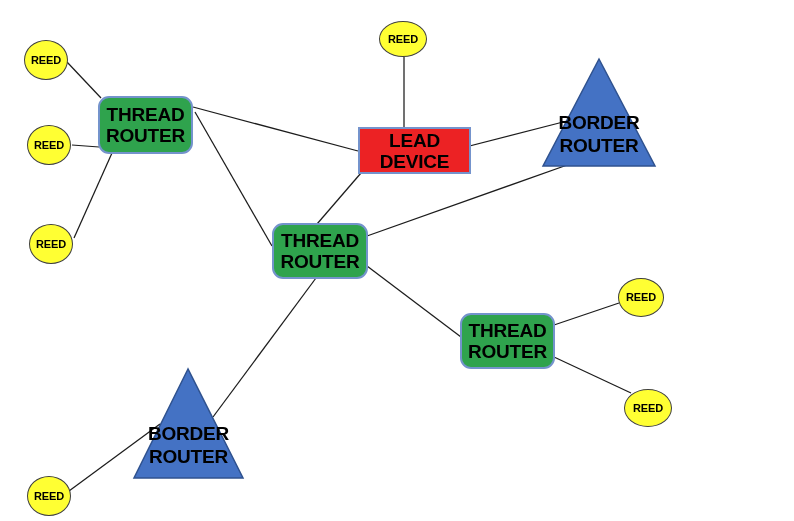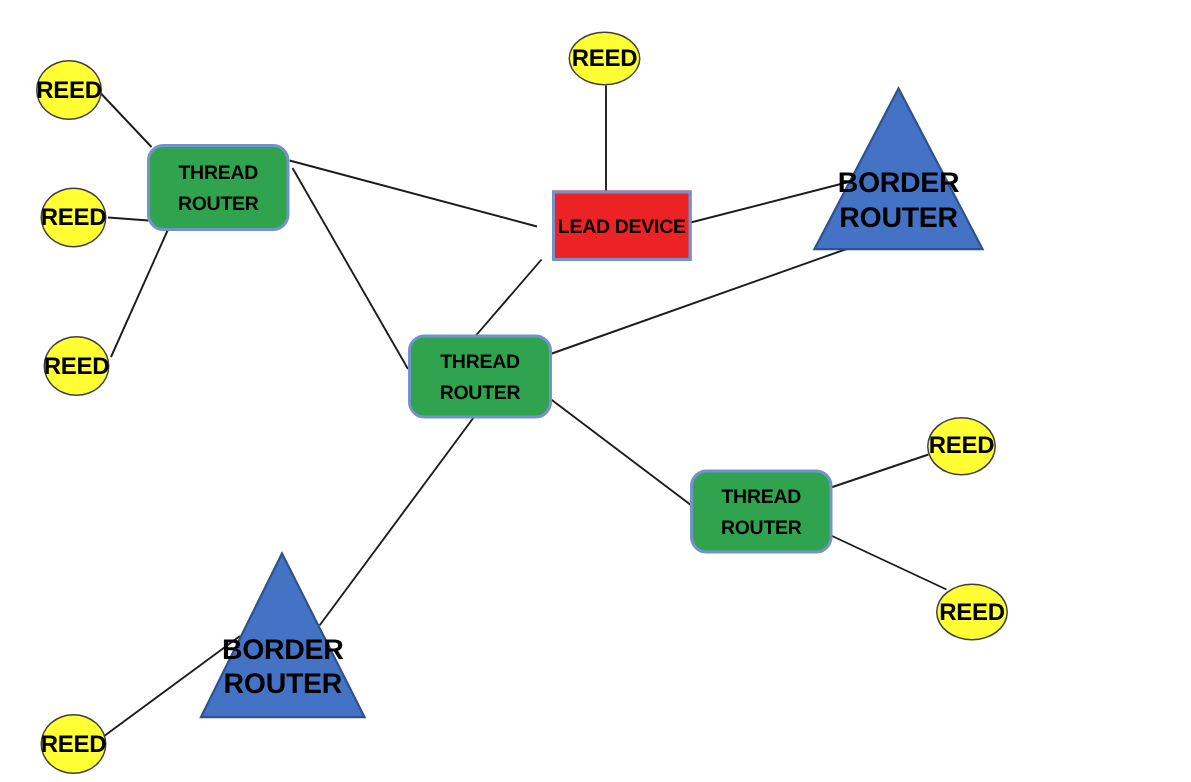--- a/index.html
+++ b/index.html
@@ -24,31 +24,31 @@
     stroke-width: 1.25;
   }
 
   .node { position: absolute; display: flex; align-items: center; justify-content: center; }
 
   .nlabel {
     white-space: pre-line;
     text-align: center;
     font-weight: 700;
     color: var(--label-color, #000);
-    font-size: 13px;
+    font-size: 19px;
     line-height: 21px;
     letter-spacing: -0.2px;
   }
 
   .reed {
     background: var(--reed-fill, #ffff33);
     border: 1.5px solid var(--reed-border, #404040);
     border-radius: 50%;
   }
-  .reed .nlabel { font-size: 16px; line-height: 13px; }
+  .reed .nlabel { font-size: 11px; line-height: 13px; }
 
   .trouter {
     background: var(--thread-router-fill, #2fa34d);
     border: 2px solid var(--rect-border, #7493cc);
     border-radius: 11px;
   }
 
   .lead {
     background: var(--lead-device-fill, #ec2224);
     border: 2px solid var(--rect-border, #7493cc);
@@ -127,21 +127,21 @@
   <div class="node trouter" style="left:272px; top:223px; width:96px; height:56px">
     <span class="nlabel">THREAD
 ROUTER</span>
   </div>
 
   <div class="node trouter" style="left:460px; top:313px; width:95px; height:56px">
     <span class="nlabel">THREAD
 ROUTER</span>
   </div>
 
-  <div class="node lead" style="left:368px; top:127px; width:93px; height:47px">
+  <div class="node lead" style="left:358px; top:127px; width:113px; height:47px">
     <span class="nlabel">LEAD DEVICE</span>
   </div>
 
   <div class="triangle-wrap" style="left:539px; top:55px; width:120px; height:115px">
     <svg width="120" height="115" viewBox="0 0 120 115">
       <polygon points="60,4 4,111 116,111"></polygon>
     </svg>
     <span class="nlabel tri-label">BORDER
 ROUTER</span>
   </div>

